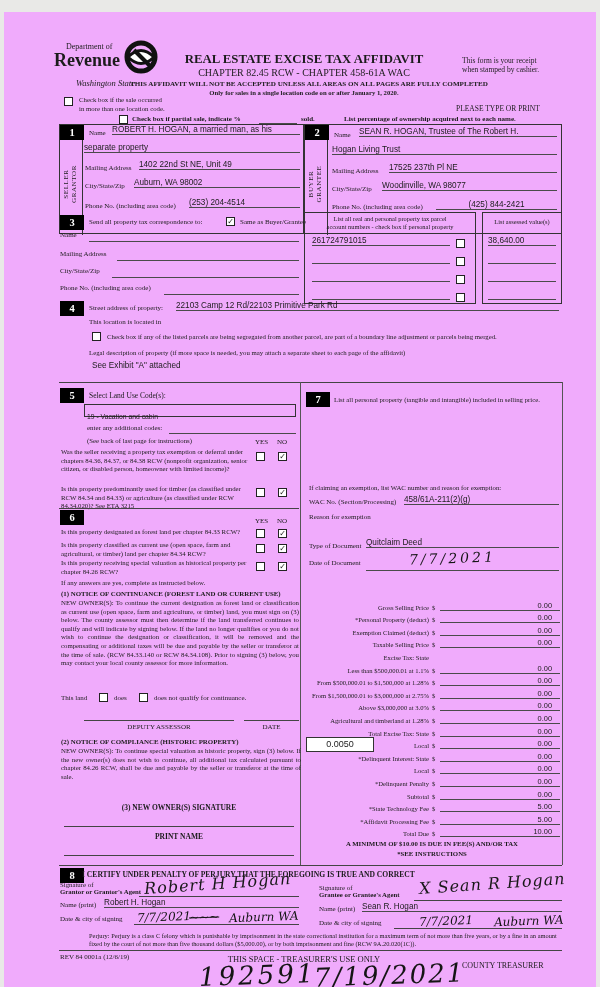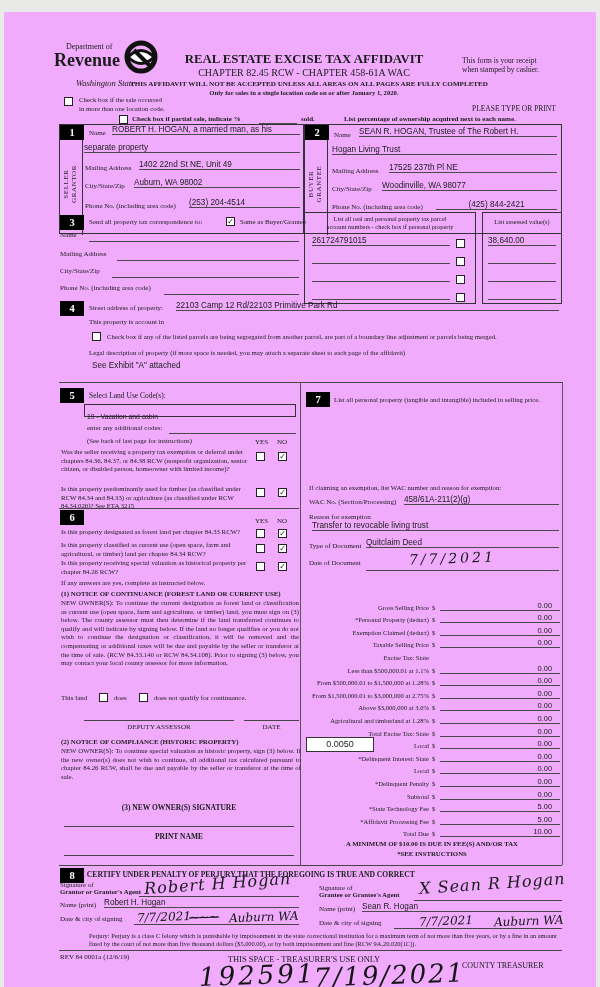--- a/index.html
+++ b/index.html
@@ -51,21 +51,21 @@
   </div>
   <div class="abs i" style="left:72px;top:66px;font-size:8.5px;">Washington State</div>
 
   <div class="abs b center" style="left:140px;top:40px;width:320px;font-size:12.8px;">REAL ESTATE EXCISE TAX AFFIDAVIT</div>
   <div class="abs center" style="left:140px;top:55px;width:320px;font-size:10px;">CHAPTER 82.45 RCW - CHAPTER 458-61A WAC</div>
   <div class="abs b center" style="left:115px;top:68px;width:380px;font-size:7.1px;">THIS AFFIDAVIT WILL NOT BE ACCEPTED UNLESS ALL AREAS ON ALL PAGES ARE FULLY COMPLETED</div>
   <div class="abs b center" style="left:140px;top:77px;width:320px;font-size:6.7px;">Only for sales in a single location code on or after January 1, 2020.</div>
 
   <div class="abs" style="left:458px;top:44px;font-size:7.5px;">This form is your receipt</div>
   <div class="abs" style="left:458px;top:53px;font-size:7.5px;">when stamped by cashier.</div>
-  <div class="abs" style="left:468px;top:92px;font-size:7.5px;text-align:center;">PLEASE TYPE OR PRINT</div>
+  <div class="abs" style="left:452px;top:92px;font-size:7.5px;text-align:center;">PLEASE TYPE OR PRINT</div>
 
   <span class="cb abs" style="left:60px;top:85px;"></span>
   <div class="abs sm" style="left:75px;top:84px;width:120px;">
     <span>Check box if the sale occurred</span><br>
     <span>in more than one location code.</span>
   </div>
 
   <span class="cb abs" style="left:115px;top:103px;"></span>
   <div class="abs b" style="left:128px;top:103px;font-size:7px;">Check box if partial sale, indicate %</div>
   <span class="abs ul" style="left:255px;top:103px;width:38px;height:8px;"></span>
@@ -138,21 +138,21 @@
   <div class="box" style="left:478px;top:200px;width:80px;height:92px;"></div>
   <div class="abs xs center" style="left:480px;top:206px;width:76px;">List assessed value(s)</div>
   <div class="abs ul typed" style="left:484px;top:224px;width:68px;">38,640.00</div>
   <div class="abs ul" style="left:484px;top:243px;width:68px;height:8px;"></div>
   <div class="abs ul" style="left:484px;top:261px;width:68px;height:8px;"></div>
   <div class="abs ul" style="left:484px;top:279px;width:68px;height:8px;"></div>
 
   <div class="badge" style="left:56px;top:289px;">4</div>
   <div class="abs lbl" style="left:85px;top:292px;">Street address of property:</div>
   <div class="abs ul typed" style="left:172px;top:289px;width:383px;">22103 Camp 12 Rd/22103 Primitive Park Rd</div>
-  <div class="abs lbl" style="left:85px;top:306px;">This property is account in</div>
+  <div class="abs lbl" style="left:85px;top:306px;">This location is located in</div>
   <span class="cb abs" style="left:88px;top:320px;"></span>
   <div class="abs sm" style="left:103px;top:321px;width:455px;">Check box if any of the listed parcels are being segregated from another parcel, are part of a boundary line adjustment or parcels being merged.</div>
   <div class="abs sm" style="left:85px;top:337px;width:470px;">Legal description of property (if more space is needed, you may attach a separate sheet to each page of the affidavit)</div>
   <div class="abs typed" style="left:88px;top:349px;">See Exhibit "A" attached</div>
 
   <div class="hline" style="left:55px;top:370px;width:503px;"></div>
   <div class="vline" style="left:296px;top:370px;height:483px;"></div>
   <div class="vline" style="left:558px;top:370px;height:483px;"></div>
 
   <div class="abs" style="left:55px;top:374px;width:240px;height:475px;">
@@ -217,21 +217,20 @@
   </div>
 
   <div class="abs" style="left:300px;top:378px;width:258px;height:475px;">
     <div class="badge" style="left:2px;top:2px;">7</div>
     <div class="abs sm" style="left:30px;top:6px;width:222px;">List all personal property (tangible and intangible) included in selling price.</div>
 
     <div class="abs sm" style="left:5px;top:94px;width:250px;">If claiming an exemption, list WAC number and reason for exemption:</div>
     <div class="abs lbl" style="left:5px;top:108px;">WAC No. (Section/Processing)</div>
     <div class="abs ul typed" style="left:100px;top:105px;width:155px;">458/61A-211(2)(g)</div>
     <div class="abs lbl" style="left:5px;top:123px;">Reason for exemption</div>
-    <div class="abs ul typed" style="left:8px;top:131px;width:247px;">Transfer to revocable living trust</div>
 
     <div class="abs lbl" style="left:5px;top:152px;">Type of Document</div>
     <div class="abs ul typed" style="left:62px;top:148px;width:193px;">Quitclaim Deed</div>
     <div class="abs lbl" style="left:5px;top:169px;">Date of Document</div>
     <div class="abs ul" style="left:62px;top:176px;width:193px;height:4px;"></div>
     <div class="abs hand" style="left:105px;top:160px;font-size:14px;letter-spacing:3px;">7/7/2021</div>
 
     <div class="abs" style="left:0;top:208px;width:256px;">
       <div class="fee-row">
           <span class="fee-label">Gross Selling Price</span>

